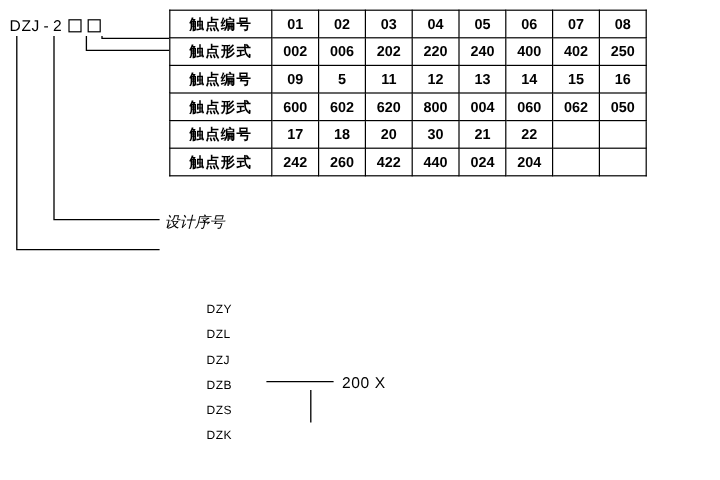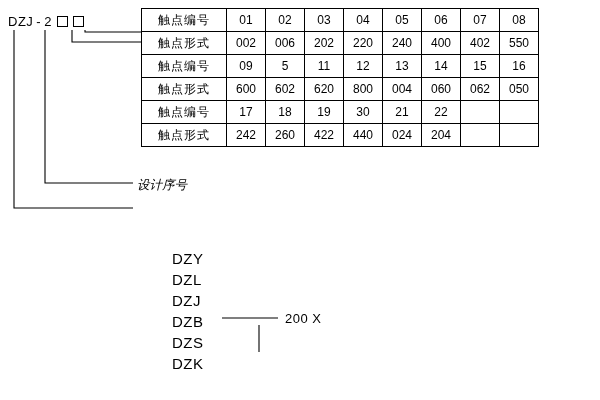--- a/index.html
+++ b/index.html
@@ -48,20 +48,21 @@
 
   
   .table-wrap {
     position: absolute;
     left: 141px;
     top: 8px;
   }
   table.contacts {
     border-collapse: collapse;
     font-size: 12px;
+    font-weight: bold;
   }
   table.contacts td {
     border: 1px solid #000;
     height: 22px;
     text-align: center;
     vertical-align: middle;
     padding: 0;
     font-size: 12px;
   }
   table.contacts td.hdr {
@@ -96,21 +97,21 @@
   .anno-relay {
     left: 137px;
     top: 202px;
   }
 
   
   .family {
     position: absolute;
     left: 172px;
     top: 248px;
-    font-size: 15px;
+    font-size: 10px;
     line-height: 21px;
   }
   .family div {
     height: 21px;
     letter-spacing: 0.5px;
   }
   .suffix-200 {
     position: absolute;
     left: 285px;
     top: 311px;
@@ -171,21 +172,21 @@
         </tr>
         <tr>
           <td class="hdr">触点形式</td>
           <td class="cell">002</td>
           <td class="cell">006</td>
           <td class="cell">202</td>
           <td class="cell">220</td>
           <td class="cell">240</td>
           <td class="cell">400</td>
           <td class="cell">402</td>
-          <td class="cell">550</td>
+          <td class="cell">250</td>
         </tr>
         <tr>
           <td class="hdr">触点编号</td>
           <td class="cell">09</td>
           <td class="cell">5</td>
           <td class="cell">11</td>
           <td class="cell">12</td>
           <td class="cell">13</td>
           <td class="cell">14</td>
           <td class="cell">15</td>
@@ -199,21 +200,21 @@
           <td class="cell">800</td>
           <td class="cell">004</td>
           <td class="cell">060</td>
           <td class="cell">062</td>
           <td class="cell">050</td>
         </tr>
         <tr>
           <td class="hdr">触点编号</td>
           <td class="cell">17</td>
           <td class="cell">18</td>
-          <td class="cell">19</td>
+          <td class="cell">20</td>
           <td class="cell">30</td>
           <td class="cell">21</td>
           <td class="cell">22</td>
           <td class="cell"></td>
           <td class="cell"></td>
         </tr>
         <tr>
           <td class="hdr">触点形式</td>
           <td class="cell">242</td>
           <td class="cell">260</td>

